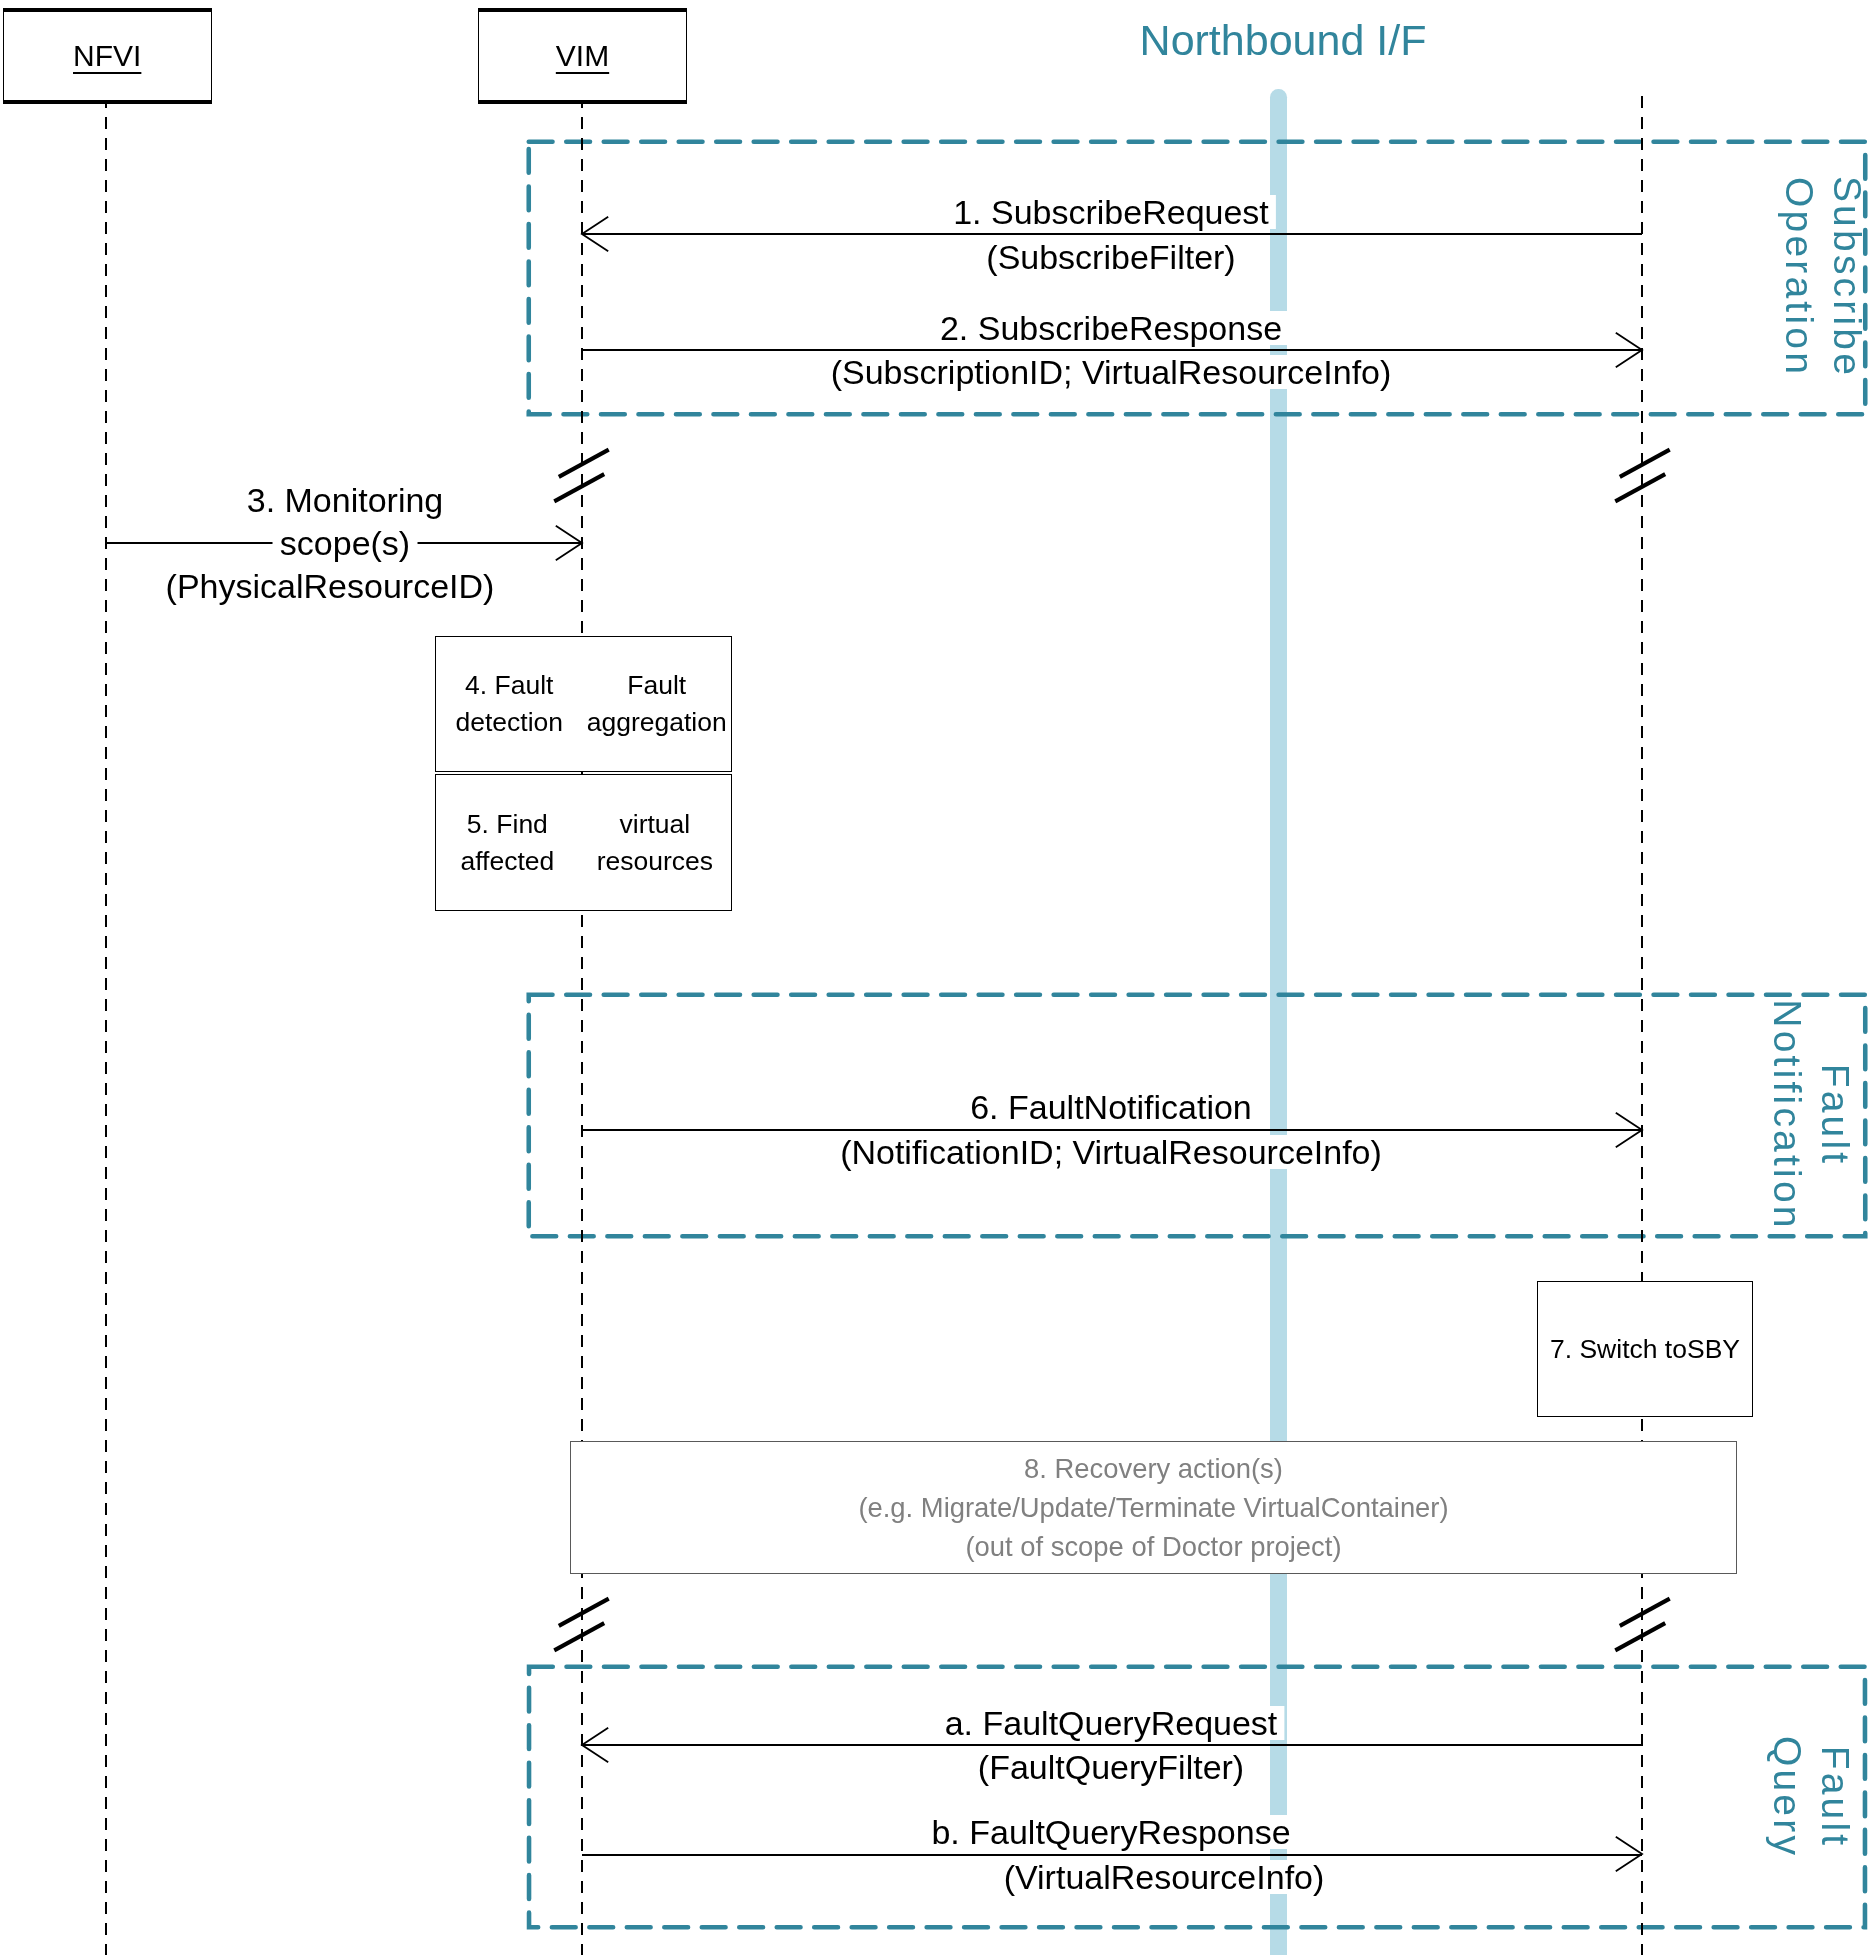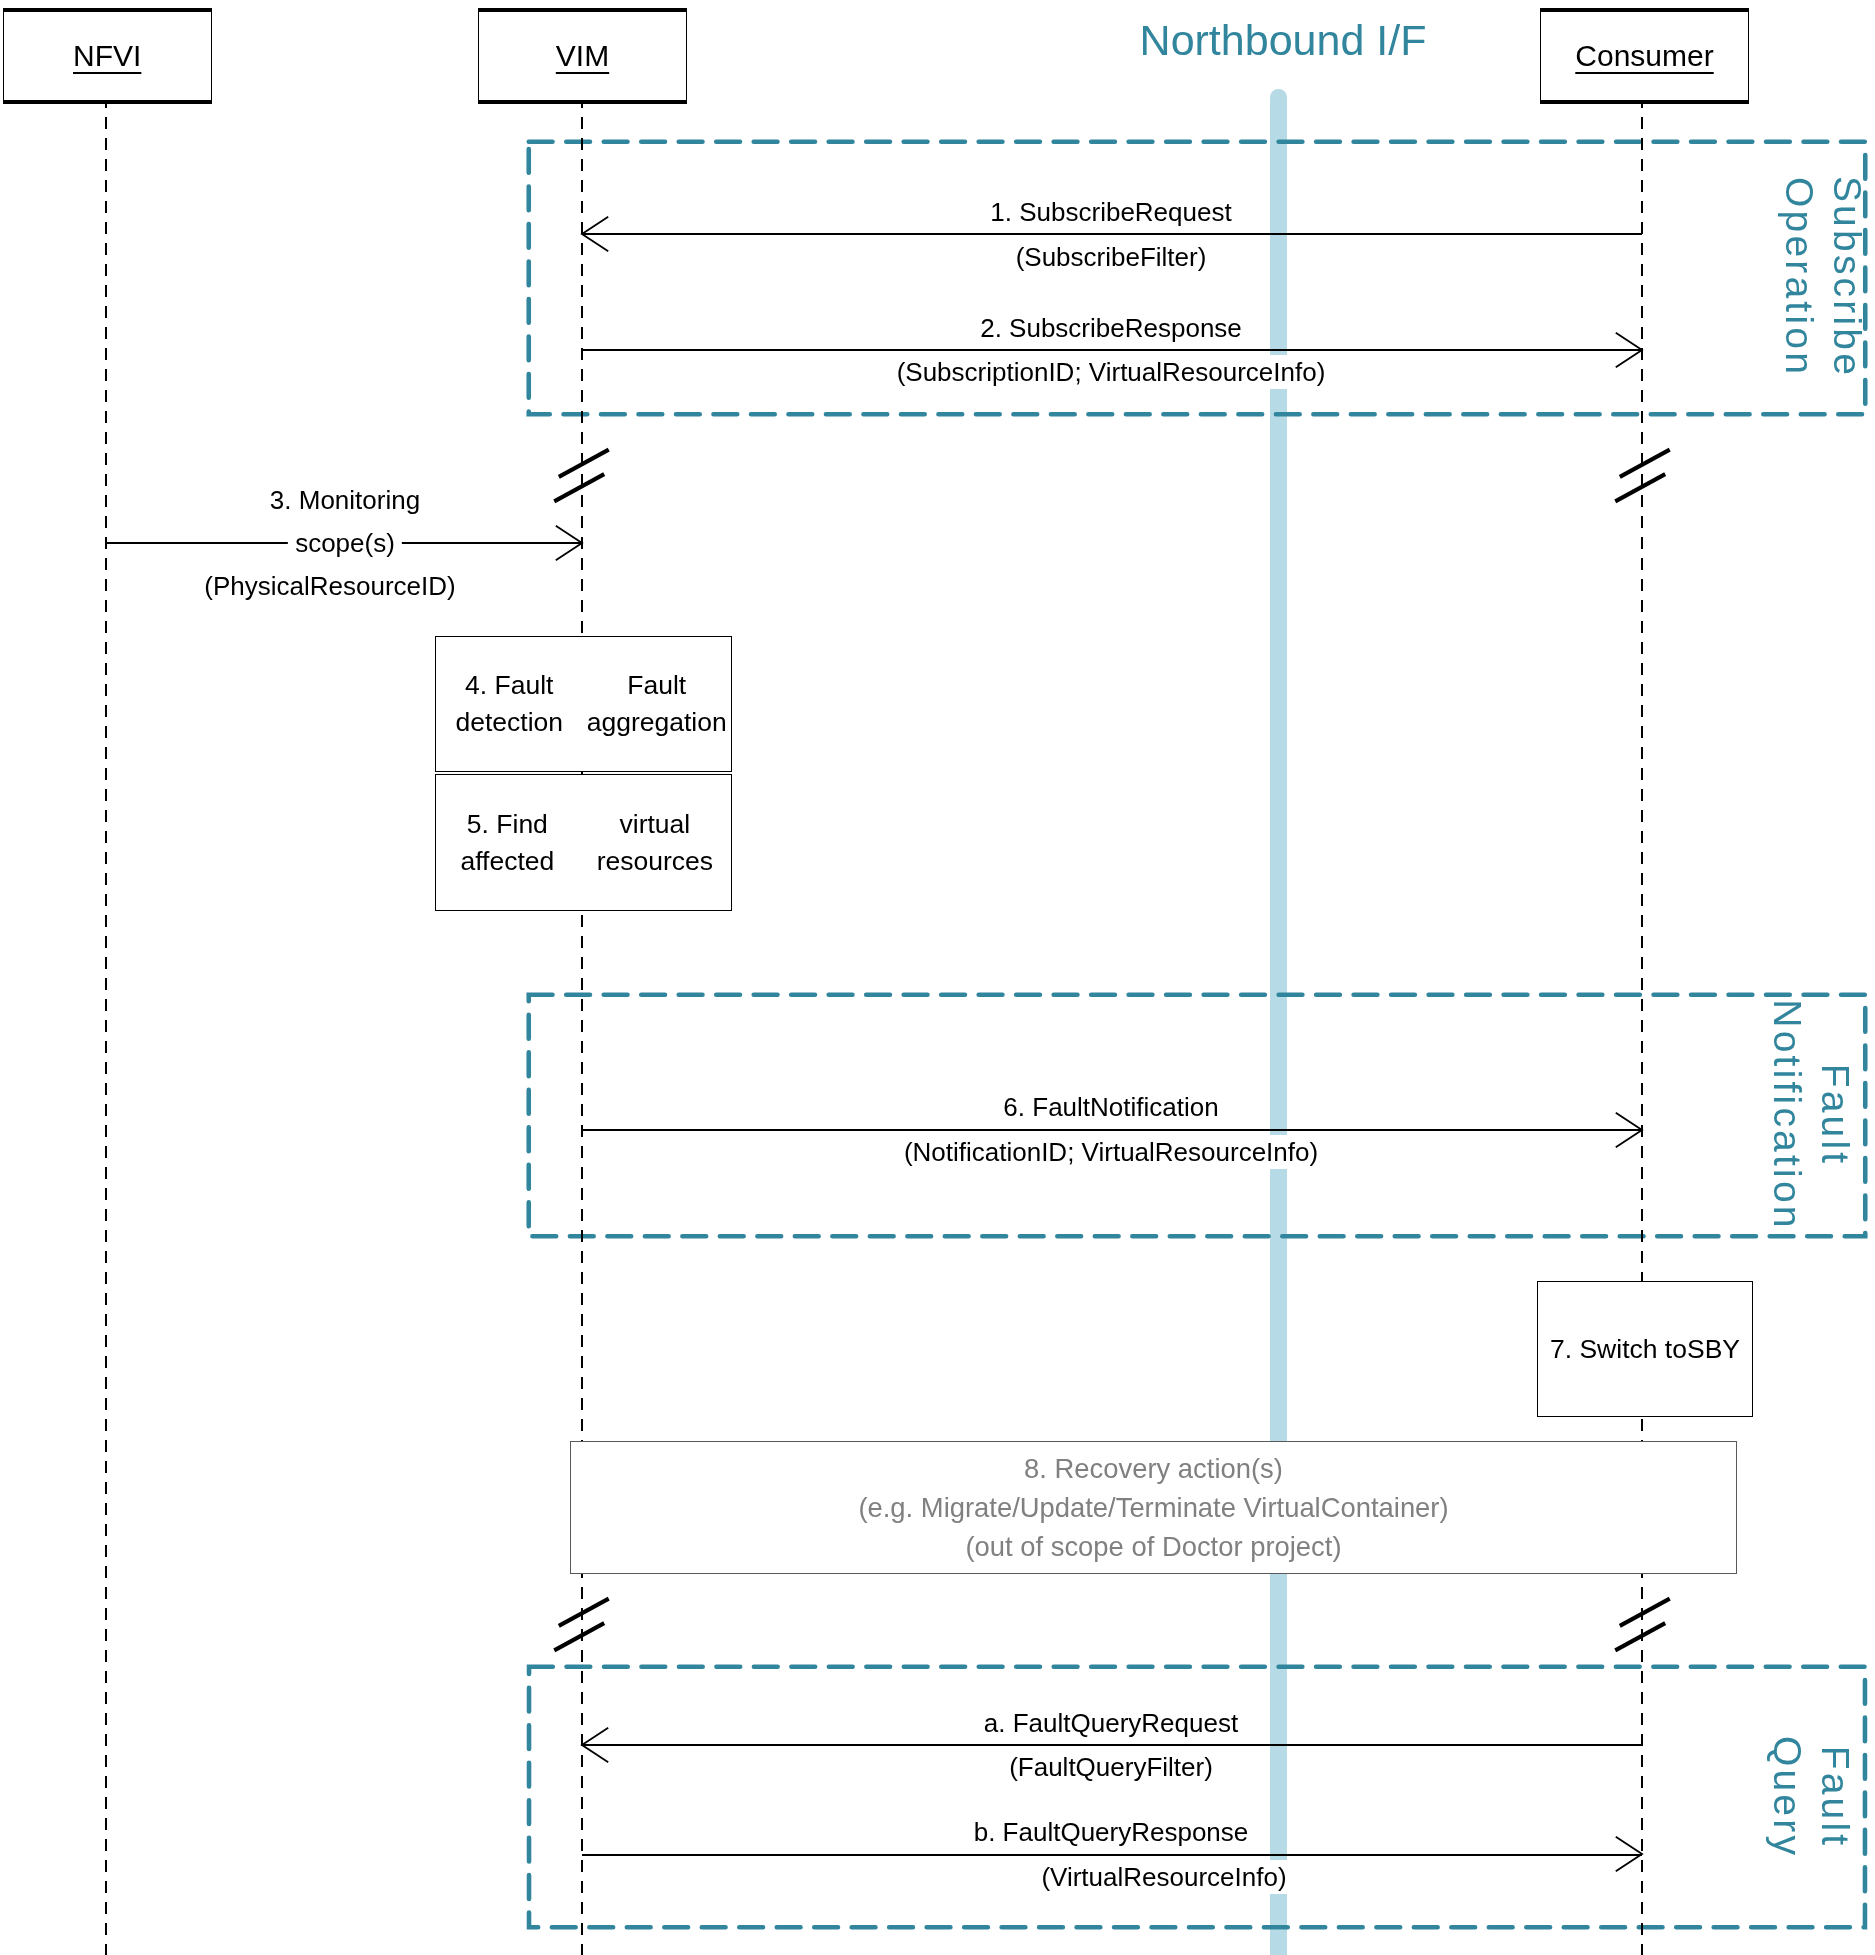--- a/index.html
+++ b/index.html
@@ -19,21 +19,21 @@
   
   #title{position:absolute;left:1283px;top:15.6px;transform:translateX(-50%);
     font-size:43px;color:var(--teal);white-space:nowrap;z-index:3;}
   
   .grp{position:absolute;z-index:2;}
   .grp rect{fill:none;stroke:var(--teal);stroke-width:10;stroke-dasharray:52 30;stroke-linecap:round;}
   .glabel{position:absolute;transform:translate(-50%,-50%) rotate(90deg);color:var(--teal);
     font-size:39px;line-height:48px;letter-spacing:3.2px;text-align:center;white-space:nowrap;z-index:3;}
   
   .aline{position:absolute;height:1.8px;background:#000;z-index:2;}
-  .ml{position:absolute;transform:translateX(-50%);background:#fff;font-size:26px;line-height:34px;
+  .ml{position:absolute;transform:translateX(-50%);background:#fff;font-size:34px;line-height:34px;
     padding:0 7.3px;white-space:nowrap;z-index:3;text-align:right;}
   .chev{position:absolute;z-index:4;}
   .chev polyline{fill:none;stroke:#000;stroke-width:4;}
   
   .act{position:absolute;background:#fff;border:1.8px solid #000;display:flex;flex-direction:row;
     justify-content:center;align-items:center;text-align:center;font-size:26.5px;line-height:37px;z-index:3;}
   #note8{position:absolute;left:530px;top:1441px;width:1165px;height:131px;background:#fff;
     border:1.8px solid var(--gray-border);color:var(--gray-text);display:flex;flex-direction:column;
     justify-content:center;align-items:center;text-align:center;font-size:27.4px;line-height:39px;z-index:3;margin-left:40px;}
   
@@ -59,23 +59,20 @@
 
   <div class="lifeline" style="left:105px"></div>
   <div class="lifeline" style="left:581px"></div>
   <div class="lifeline" style="left:1641px"></div>
 
   <div class="actor" style="left:2.7px;top:8.2px">
     <span>NFVI</span>
   </div>
   <div class="actor" style="left:478px;top:8.2px">
     <span>VIM</span>
-  </div>
-  <div class="actor" style="left:1540px;top:8.2px">
-    <span>Consumer</span>
   </div>
 
   <div id="title">Northbound I/F</div>
 
   <div class="glabel" style="left:1823px;top:277px">
     <div>Subscribe</div>
     <div>Operation</div>
   </div>
   <div class="glabel" style="left:1811px;top:1115px">
     <div>Fault</div>

